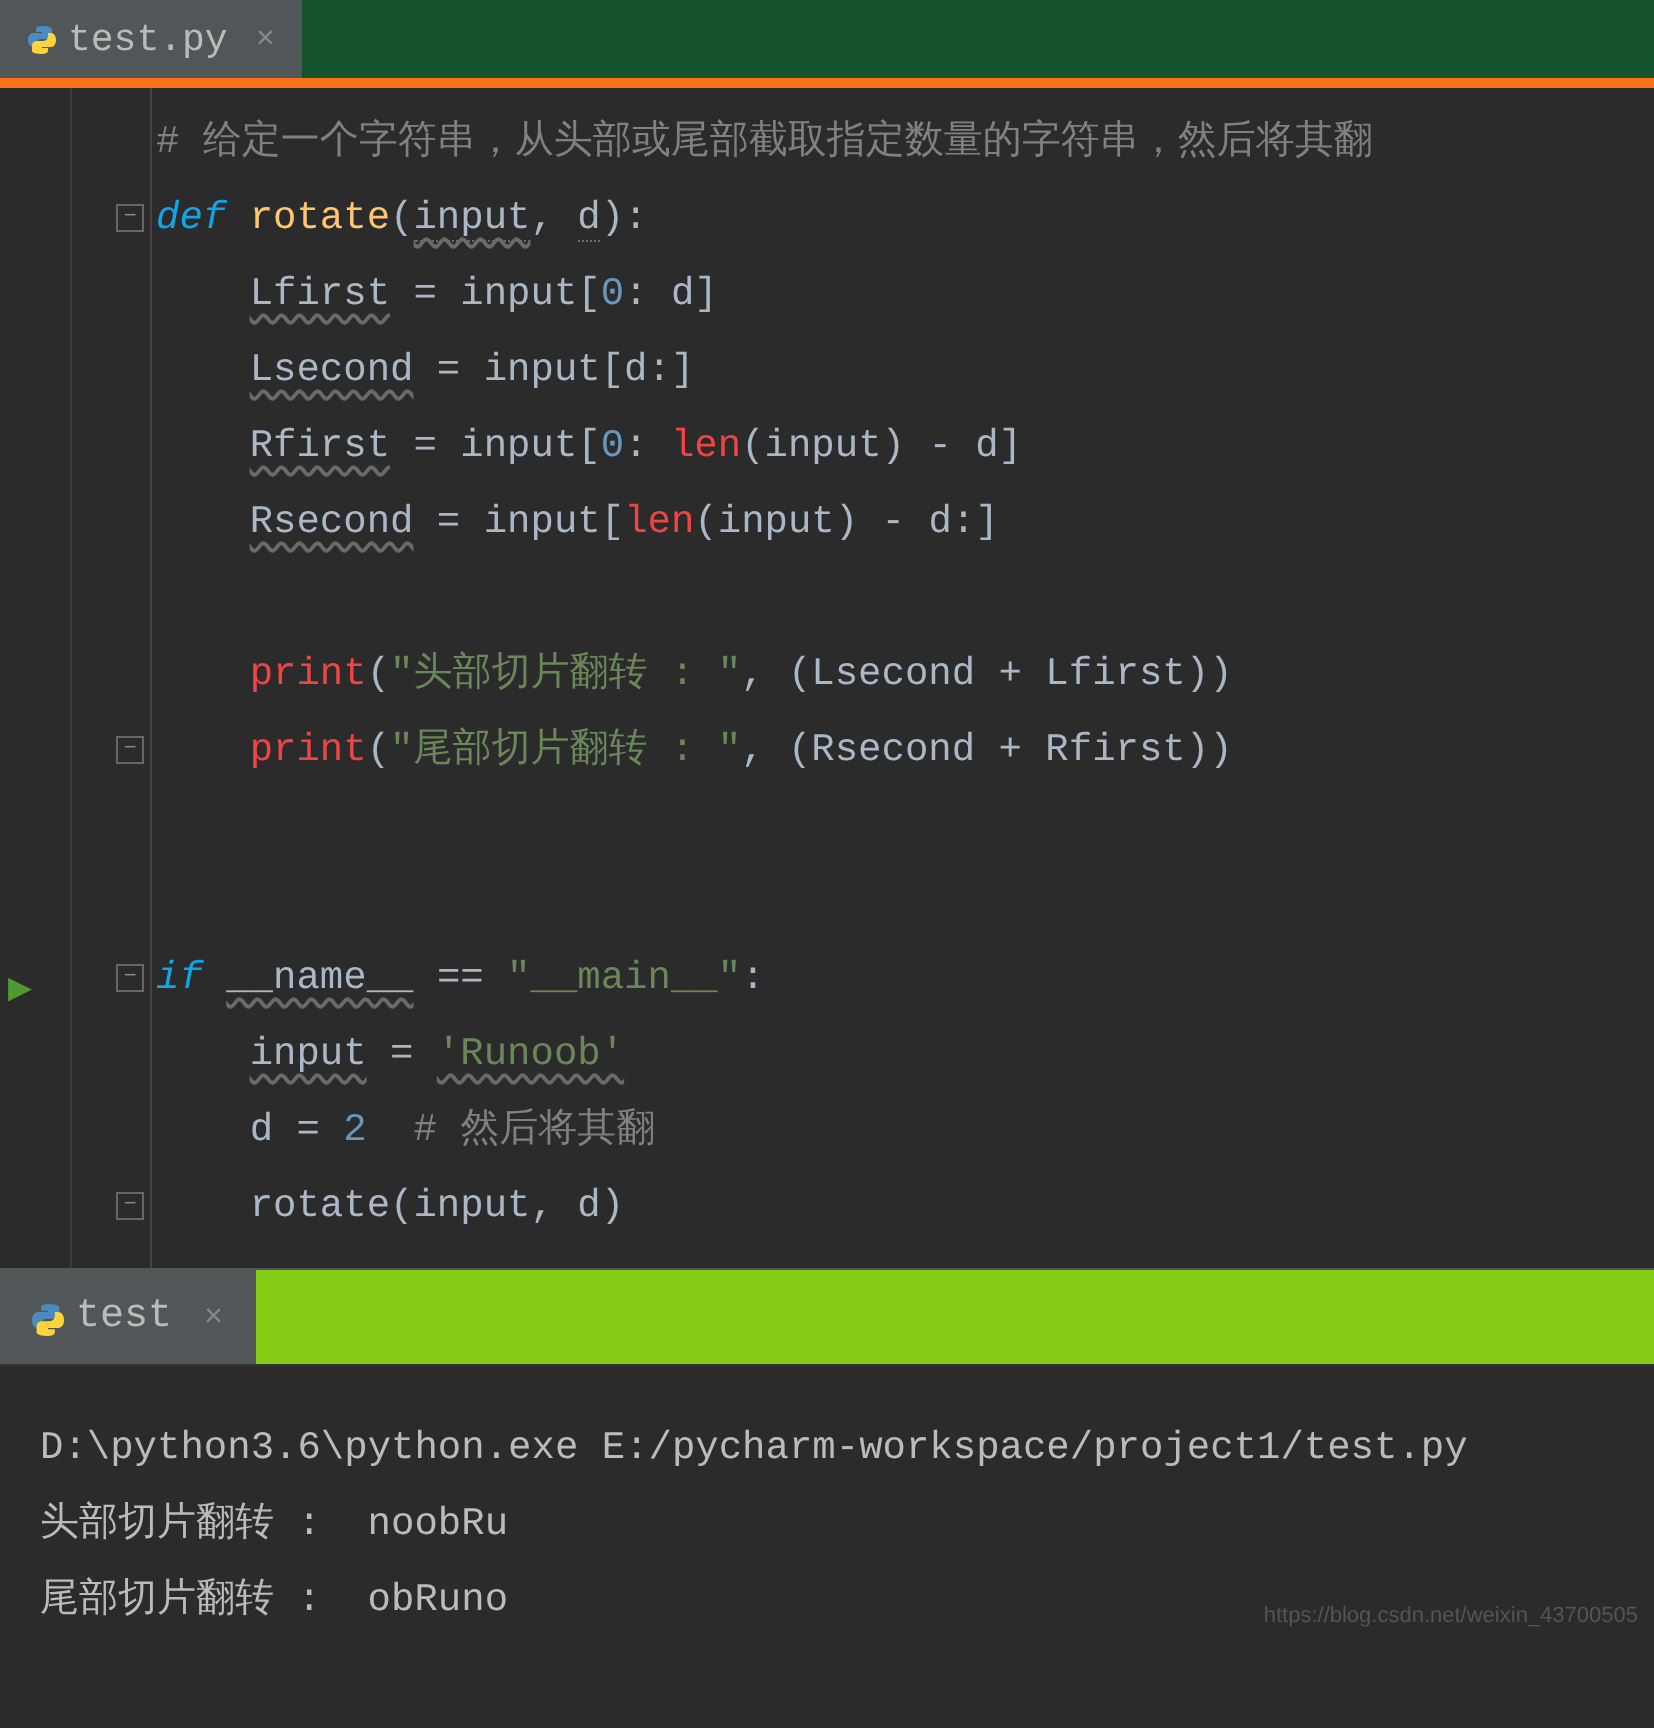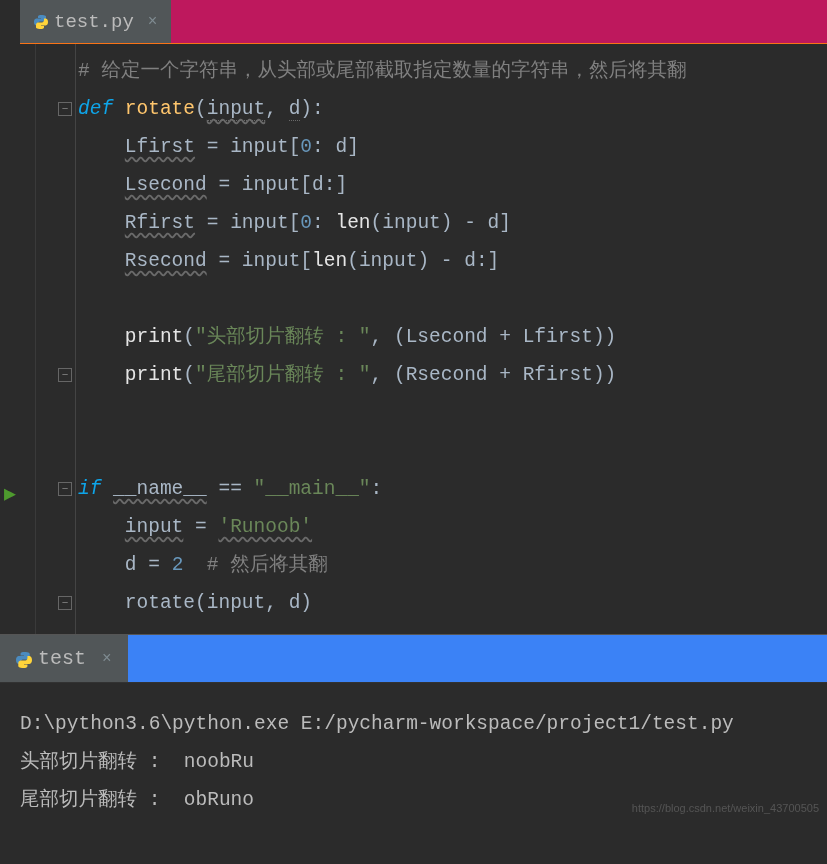--- a/index.html
+++ b/index.html
@@ -7,26 +7,25 @@
     font-family: "Consolas", "Courier New", monospace;
     background: #2b2b2b;
     color: #a9b7c6;
     font-size: 19px;
     width: 827px;
     height: 864px;
     overflow: hidden;
   }
   .editor-pane { background: #2b2b2b; }
   .tab-bar {
-    background: #be185d;
+    background: #14532d;
     height: 44px;
     display: flex;
     align-items: center;
-    border-bottom: 1px solid #f97316;
-    margin-left: 20px;
+    border-bottom: 5px solid #f97316;
   }
   .tab {
     display: flex;
     align-items: center;
     gap: 6px;
     background: #515658;
     padding: 10px 14px;
     height: 100%;
     color: #bbbbbb;
   }
@@ -76,32 +75,32 @@
     padding: 8px 0 8px 2px;
     line-height: 38px;
     white-space: pre;
     font-size: 19.5px;
   }
   .hl-comment { color: #808080; }
   .hl-keyword { color: #0ea5e9; font-style: italic; }
   .hl-def     { color: #ffc66d; }
   .hl-param   { color: #a9b7c6; border-bottom: 1px dotted #6a6a6a;}
   .hl-num     { color: #6897bb; }
-  .hl-builtin { color: #e5e5e5; }
+  .hl-builtin { color: #ef4444; }
   .hl-str     { color: #6a8759; }
   .hl-id-u    { text-decoration: underline wavy #6a6a6a; text-underline-offset:4px; }
   .hl-self    { color: #a9b7c6; }
   .hl-text    { color: #a9b7c6; }
 
   .terminal-pane {
     background: #2b2b2b;
     border-top: 1px solid #555;
   }
   .terminal-tabs {
-    background: #3b82f6;
+    background: #84cc16;
     height: 48px;
     display:flex;
     align-items:center;
     border-bottom: 1px solid #323232;
   }
   .term-tab {
     display:flex; align-items:center; gap:8px;
     padding: 10px 16px;
     background: #515658;
     height: 100%;

